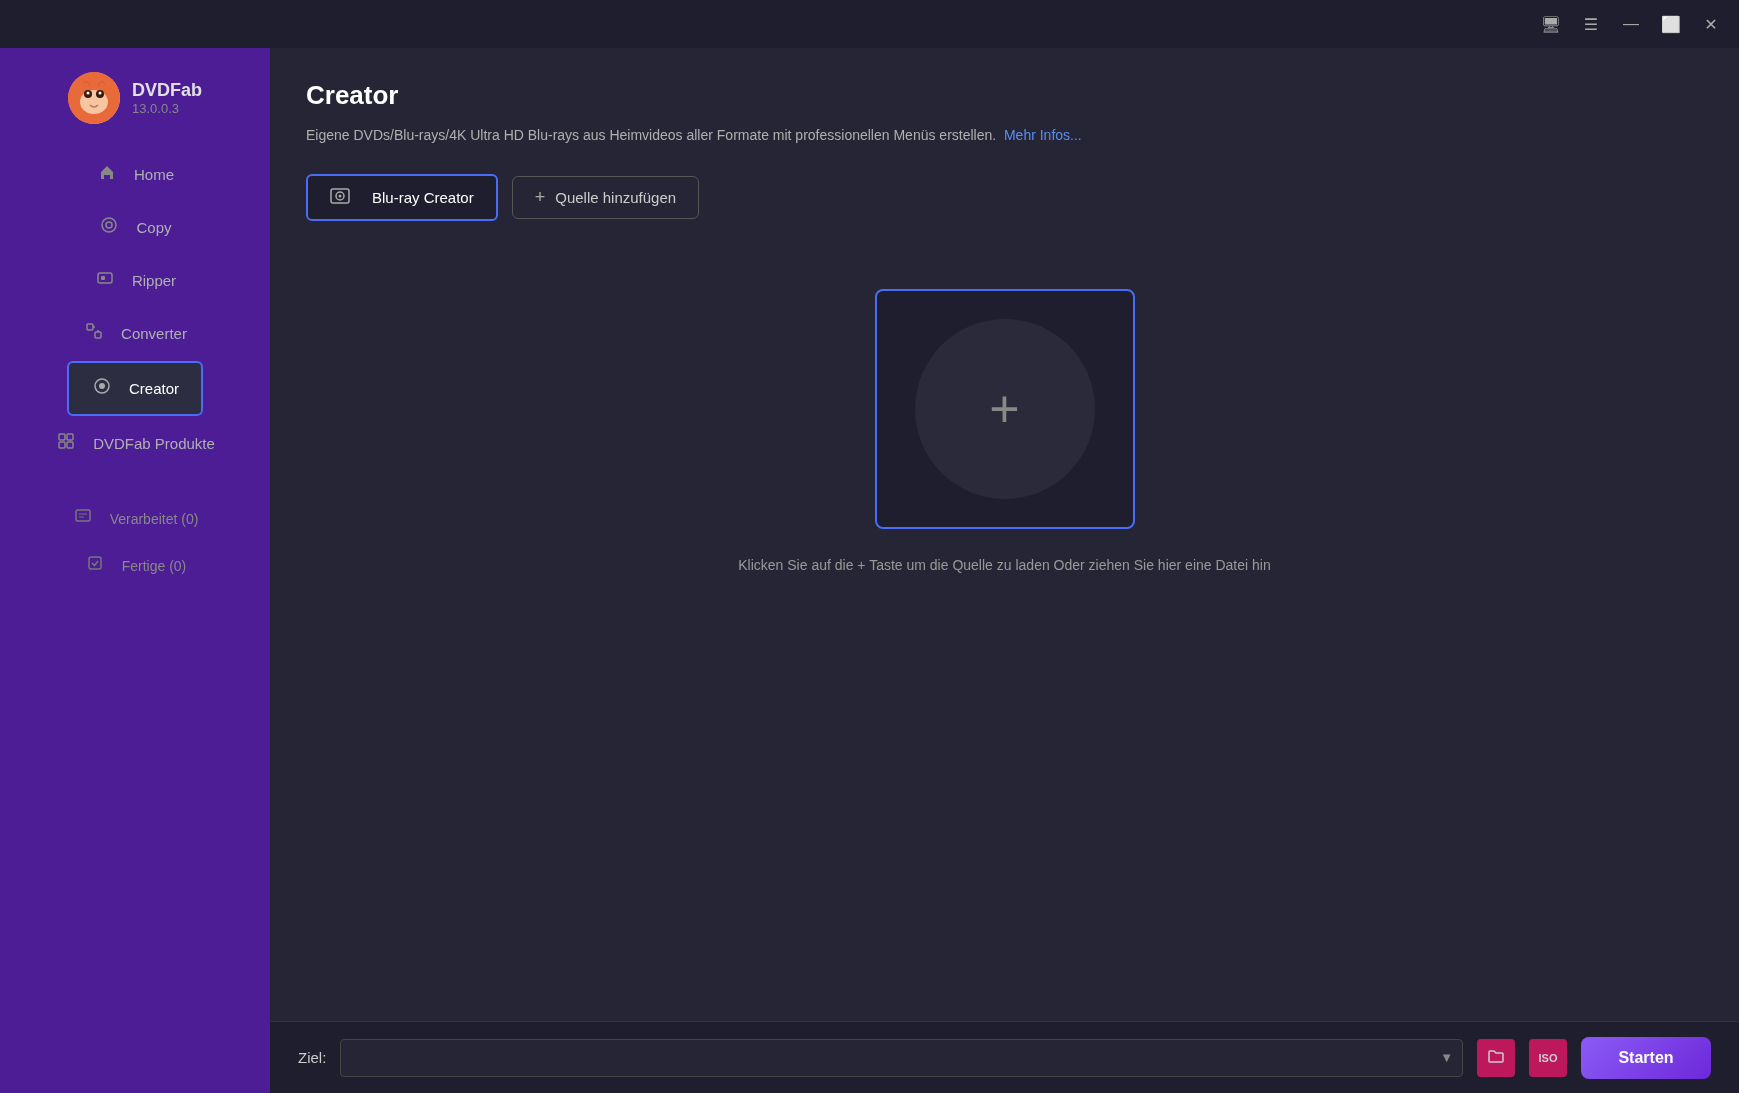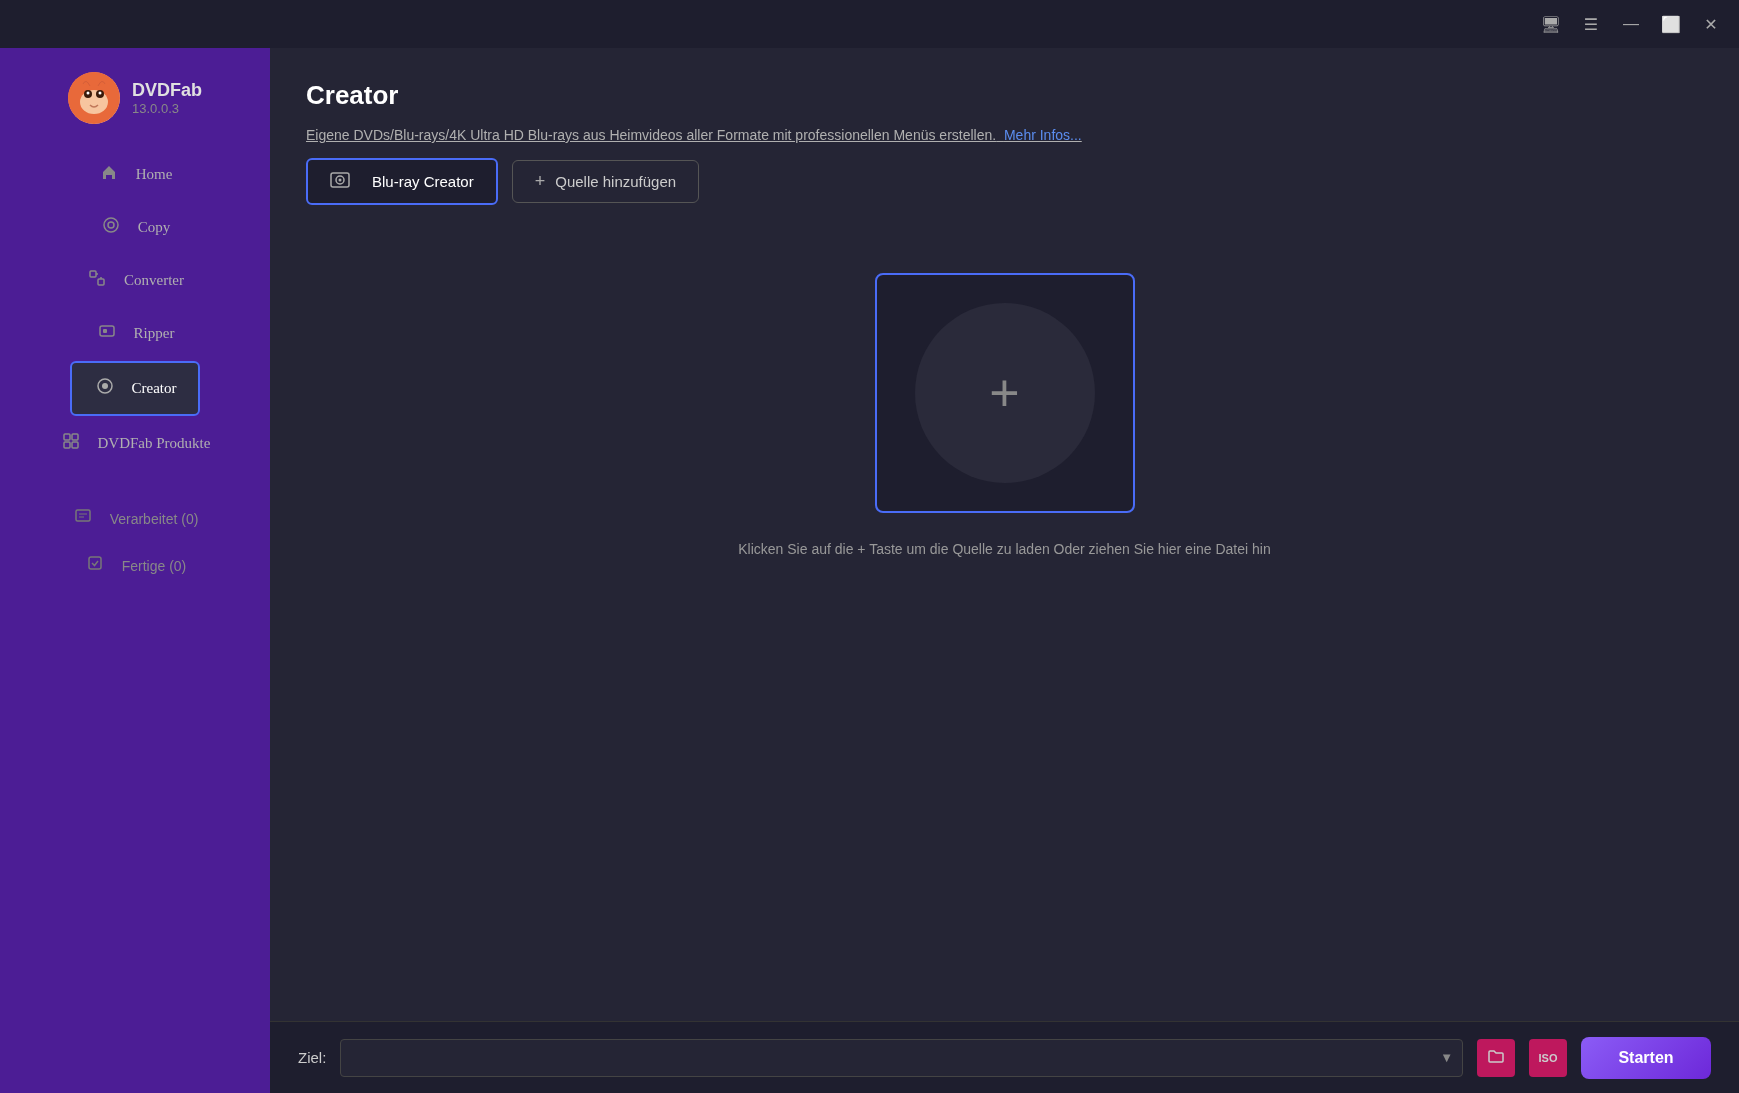--- a/index.html
+++ b/index.html
@@ -90,21 +90,20 @@
       display: flex;
       align-items: center;
       padding: 14px 22px;
       gap: 16px;
       color: #b0b0b0;
       font-size: 15px;
       cursor: pointer;
       border-radius: 6px;
       margin: 1px 6px;
       position: relative;
-      font-family: Liberation Serif, serif;
     }
     .nav-item.active {
       background: #2d2d42;
       color: #ffffff;
       border: 2px solid #4a6cf7;
       border-radius: 6px;
     }
     .nav-icon {
       font-size: 18px;
       width: 22px;
@@ -149,23 +148,22 @@
       font-size: 26px;
       font-weight: bold;
       color: #ffffff;
       margin-bottom: 14px;
     }
 
     .page-description {
       color: #b0b0b0;
       font-size: 14px;
       line-height: 1.5;
-      margin-bottom: 12px;
+      margin-bottom: 28px;
       max-width: 900px;
-      text-decoration: underline;
     }
     .page-description a {
       color: #5b8def;
       text-decoration: none;
     }
 
     
     .action-row {
       display: flex;
       align-items: center;
@@ -367,36 +365,36 @@
             <circle cx="9" cy="9" r="7" stroke="#888" stroke-width="1.5"></circle>
             <circle cx="9" cy="9" r="3" stroke="#888" stroke-width="1.5"></circle>
           </svg>
       </span>
       <span>Copy</span>
     </div>
 
     <div class="nav-item">
       <span class="nav-icon">
         <svg width="18" height="18" viewBox="0 0 18 18" fill="none">
+            <rect x="2" y="4" width="14" height="10" rx="2" stroke="#888" stroke-width="1.5"></rect>
+            <rect x="5" y="7" width="4" height="4" fill="#888" rx="1"></rect>
+          </svg>
+      </span>
+      <span>Ripper</span>
+    </div>
+
+    <div class="nav-item">
+      <span class="nav-icon">
+        <svg width="18" height="18" viewBox="0 0 18 18" fill="none">
             <rect x="2" y="2" width="6" height="6" rx="1" stroke="#888" stroke-width="1.5"></rect>
             <rect x="10" y="10" width="6" height="6" rx="1" stroke="#888" stroke-width="1.5"></rect>
             <path d="M8 5h2M13 8v2" stroke="#888" stroke-width="1.5"></path>
           </svg>
       </span>
       <span>Converter</span>
-    </div>
-
-    <div class="nav-item">
-      <span class="nav-icon">
-        <svg width="18" height="18" viewBox="0 0 18 18" fill="none">
-            <rect x="2" y="4" width="14" height="10" rx="2" stroke="#888" stroke-width="1.5"></rect>
-            <rect x="5" y="7" width="4" height="4" fill="#888" rx="1"></rect>
-          </svg>
-      </span>
-      <span>Ripper</span>
     </div>
 
     <div class="nav-item active">
       <span class="nav-icon">
         <svg width="18" height="18" viewBox="0 0 18 18" fill="none">
             <circle cx="9" cy="9" r="7" stroke="#aaa" stroke-width="1.5"></circle>
             <circle cx="9" cy="9" r="3" fill="#aaa"></circle>
           </svg>
       </span>
       <span>Creator</span>

